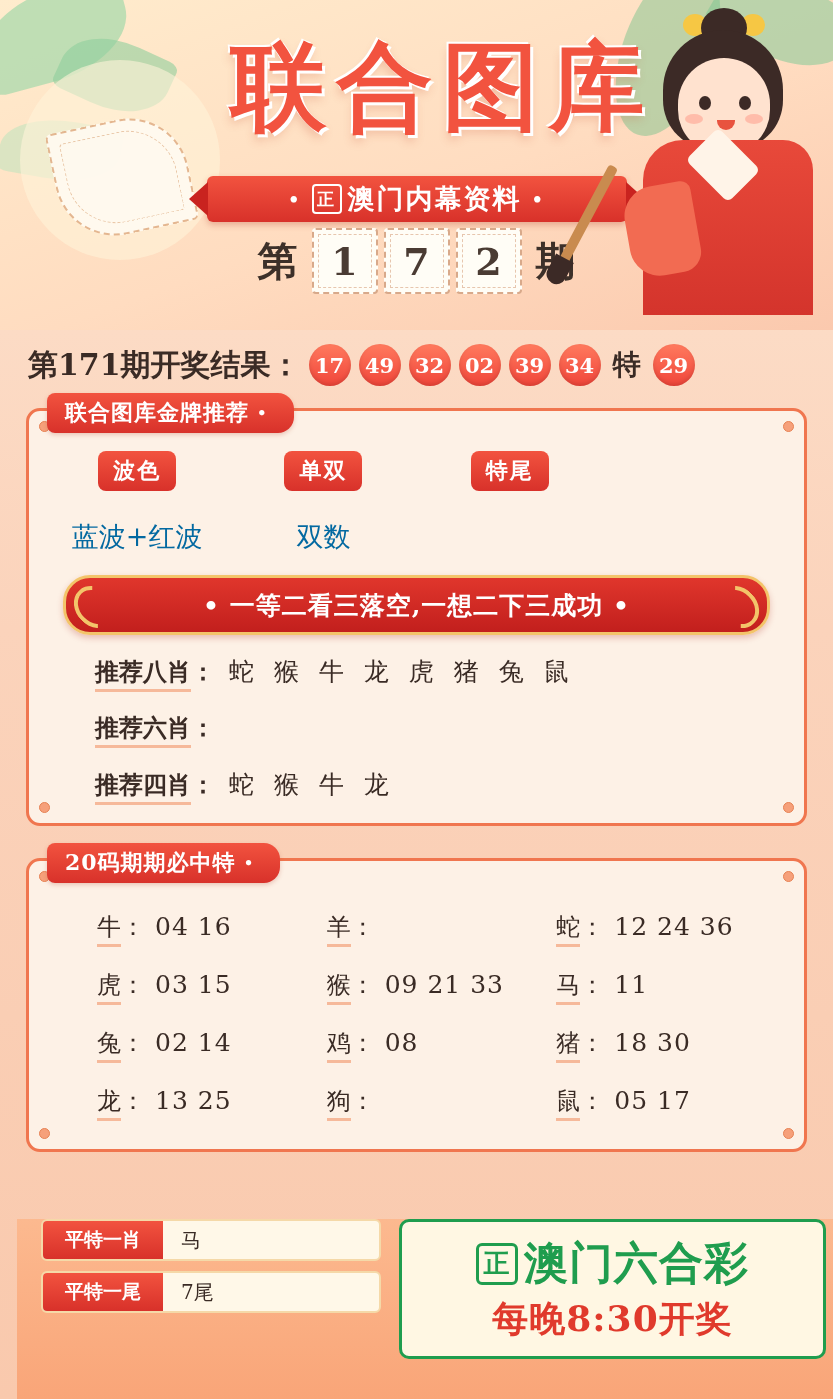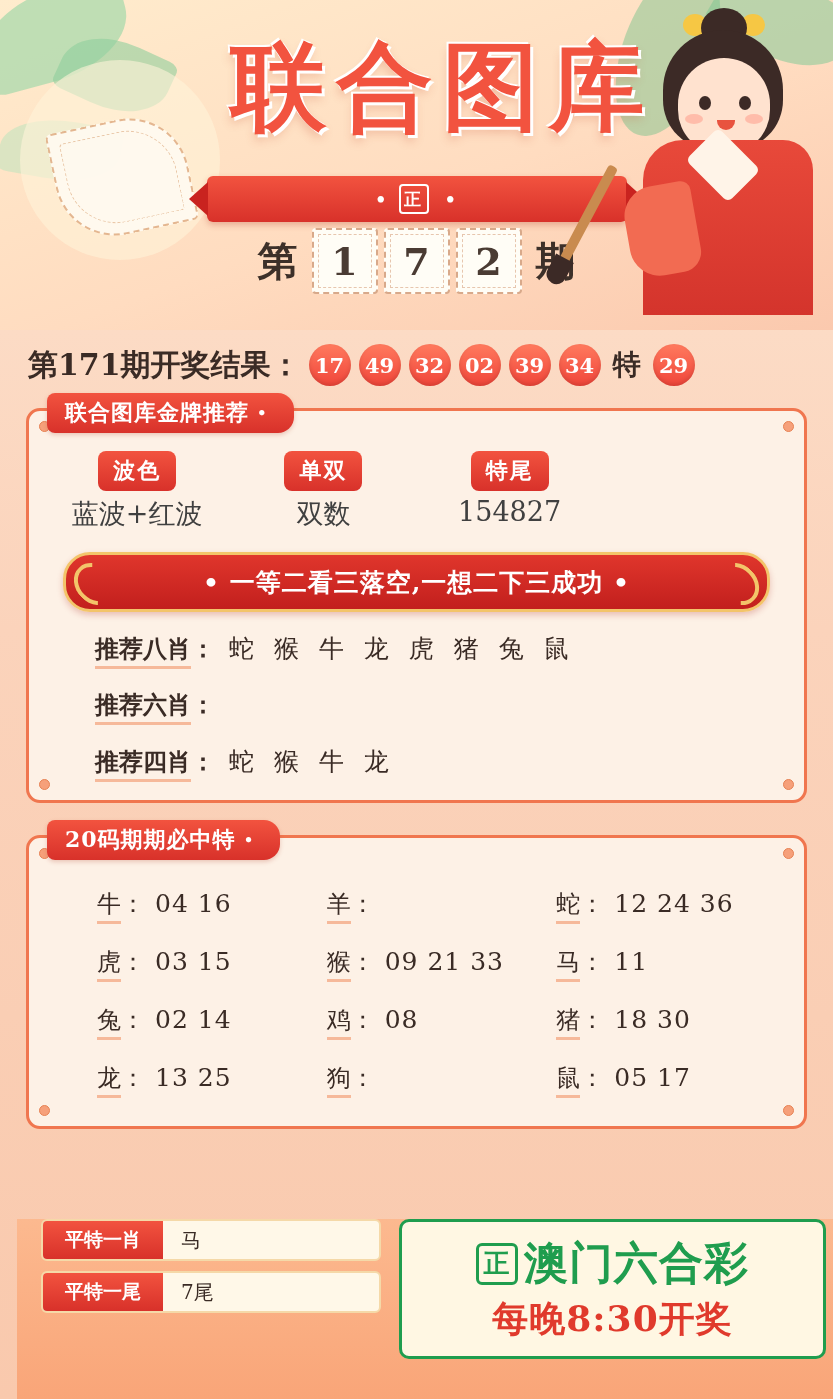--- a/index.html
+++ b/index.html
@@ -308,23 +308,23 @@
     background: linear-gradient(180deg,#f2533f 0%, #d8312a 100%);
     color:#fff;
     font-size: 22px;
     font-weight: bold;
     font-family:"DejaVu Serif", serif;
     padding: 5px 15px;
     border-radius: 8px;
     letter-spacing: 2px;
   }
   .rec-val {
-    margin-top: 5px;
+    margin-top: 28px;
     font-size: 27px;
-    color: #404040;
+    color: #0369a1;
     font-family:"DejaVu Serif", serif;
   }
 
   .slogan {
     position: relative;
     margin: 20px 16px 0 16px;
     height: 54px;
     background: linear-gradient(180deg,#e0362c 0%, #c21f1d 100%);
     border: 3px solid #f3c46a;
     border-radius: 27px;
@@ -489,20 +489,21 @@
     <div class="hdr-leaf l5"></div>
     <div class="hdr-circle c1"></div>
     <div class="hdr-circle c2"></div>
     <div class="fan"></div>
 
     <div class="title-main">联合图库</div>
 
     <div class="subtitle-bar">
       <span class="dot-sep">•</span>
       <span class="zheng-badge">正</span>
+      <span>澳门内幕资料</span>
       <span class="dot-sep">•</span>
     </div>
 
     <div class="issue-row">
       <span class="issue-word">第</span>
       <span class="issue-card">1</span>
       <span class="issue-card">7</span>
       <span class="issue-card">2</span>
       <span class="issue-word">期</span>
     </div>
@@ -552,21 +553,20 @@
       <div>
         <span class="rec-badge">波色</span>
         <div class="rec-val">蓝波+红波</div>
       </div>
       <div>
         <span class="rec-badge">单双</span>
         <div class="rec-val">双数</div>
       </div>
       <div>
         <span class="rec-badge">特尾</span>
-        <div class="rec-val">154827</div>
       </div>
     </div>
 
     <div class="slogan">
       <span class="curl l"></span>
       <span>• 一等二看三落空,一想二下三成功 •</span>
       <span class="curl r"></span>
     </div>
 
     <div class="zodiac-line">

